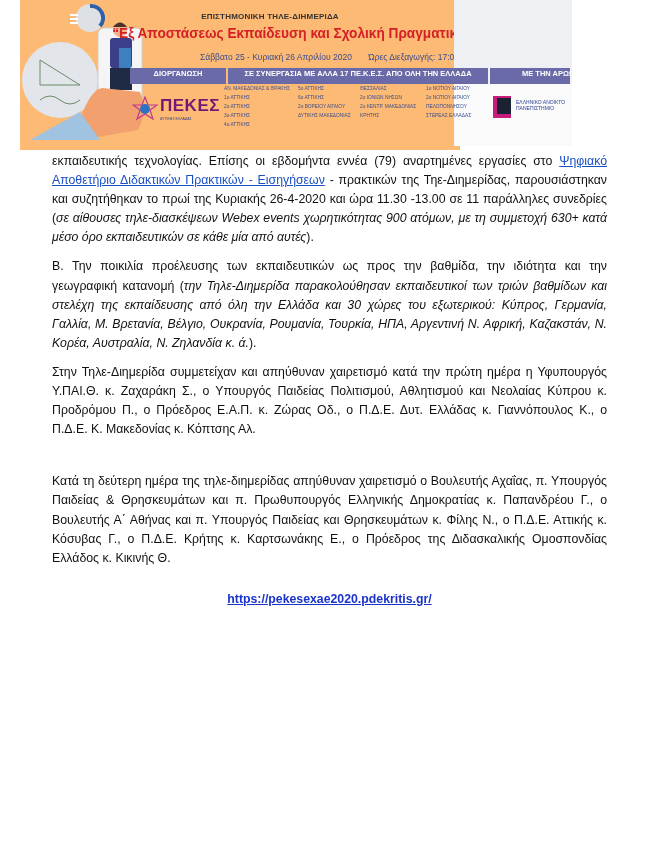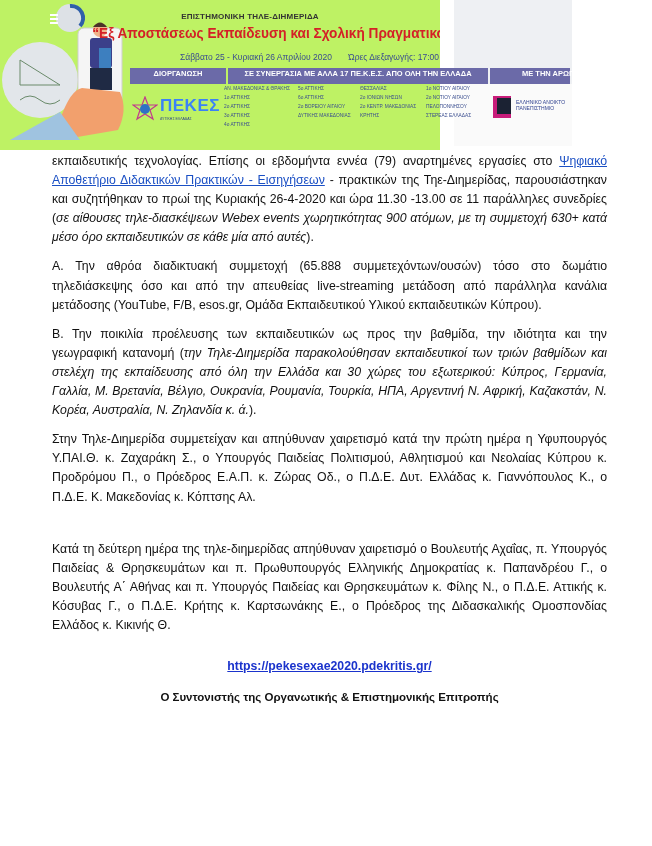--- a/index.html
+++ b/index.html
@@ -1,32 +1,32 @@
 <!DOCTYPE html>
 <html><head>
 <meta charset="utf-8">
 <style>
   * { box-sizing: border-box; margin: 0; padding: 0; }
   html, body { width: 652px; height: 846px; background: #ffffff; overflow: hidden; }
   body { font-family: "Liberation Sans", sans-serif; color: #111; position: relative; }
 
   
-  .banner { position: absolute; left: 0; top: 0; width: 440px; height: 150px; background: #bef264; overflow: hidden; }
+  .banner { position: absolute; left: 20px; top: 0; width: 440px; height: 150px; background: #fdba74; overflow: hidden; }
   .illus { position: absolute; left: 0; top: 0; width: 130px; height: 140px; }
   .banner-sub { position: absolute; left: 0; width: 440px; top: 12px; text-align: center; padding-left: 60px; font-size: 8px; font-weight: bold; color: #333; letter-spacing: 0.2px; }
   .banner-title { position: absolute; left: 0; width: 440px; top: 24px; text-align: center; padding-left: 70px; font-size: 15.5px; font-weight: bold; color: #d42027; font-family: "Liberation Sans", sans-serif; transform: scaleX(0.88); transform-origin: 58% 50%; white-space: nowrap; }
   .banner-date { position: absolute; left: 0; width: 440px; top: 52px; padding-left: 180px; font-size: 8.5px; color: #3a4d8f; white-space: nowrap; }
   .banner-date span { margin-right: 14px; }
   .bar { position: absolute; top: 68px; height: 16px; background: #6b6aa8; color: #fff; font-size: 7.5px; font-weight: bold; text-align: center; line-height: 12px; white-space: nowrap; }
   .bar.b1 { left: 130px; width: 96px; }
   .bar.b2 { left: 228px; width: 260px; }
   .bar.b3 { left: 490px; width: 80px; padding-left: 32px; }
   .partners { position: absolute; top: 84px; left: 224px; width: 262px; height: 58px; display: grid; grid-template-columns: 74px 62px 66px 60px; font-size: 4.8px; color: #3a4d8f; line-height: 9px; white-space: nowrap; overflow: hidden; }
   .pekes { position: absolute; left: 132px; top: 92px; width: 90px; height: 36px; }
-  .pekes-text { position: absolute; left: 28px; top: 4px; font-size: 17px; font-weight: bold; color: #3b82f6; letter-spacing: 0.5px; }
+  .pekes-text { position: absolute; left: 28px; top: 4px; font-size: 17px; font-weight: bold; color: #701a75; letter-spacing: 0.5px; }
   .pekes-sub { position: absolute; left: 28px; top: 25px; font-size: 3.5px; color: #2d3f8f; }
   .eap { position: absolute; left: 492px; top: 94px; width: 78px; height: 30px; }
   .eap-text { position: absolute; left: 24px; top: 5px; font-size: 5px; color: #2d3f8f; line-height: 6px; }
   .banner-bg2 { position: absolute; left: 454px; top: 0; width: 118px; height: 84px; background: #eef0f3; }
   .banner-bg3 { position: absolute; left: 454px; top: 84px; width: 118px; height: 62px; background: #fafafa; }
 
   
   .content { position: absolute; left: 52px; top: 152px; width: 555px; font-size: 12.3px; line-height: 19.1px; color: #111; }
   .p { text-align: justify; margin-bottom: 10px; }
   .p.last-left { text-align: left; }
@@ -114,26 +114,24 @@
     <rect x="1" y="2" width="18" height="22" fill="#c81c7a"></rect>
     <rect x="5" y="4" width="14" height="16" fill="#1b2233"></rect>
   </svg>
   <div class="eap-text">ΕΛΛΗΝΙΚΟ ΑΝΟΙΚΤΟ ΠΑΝΕΠΙΣΤΗΜΙΟ</div>
 </div>
 
 <div class="content">
   <p class="p"><span>εκπαιδευτικής τεχνολογίας. Επίσης οι εβδομήντα εννέα </span><span class="b">(79) αναρτημένες εργασίες</span><span> στο </span><a class="link">Ψηφιακό Αποθετήριο Διδακτικών Πρακτικών - Εισηγήσεων</a><span> - πρακτικών της Τηε-Διημερίδας, παρουσιάστηκαν και συζητήθηκαν το πρωί της Κυριακής 26-4-2020 και ώρα 11.30 -13.00 σε 11 παράλληλες συνεδρίες (</span><span class="i">σε αίθουσες τηλε-διασκέψεων Webex events χωρητικότητας 900 ατόμων, με τη συμμετοχή 630+ κατά μέσο όρο εκπαιδευτικών σε κάθε μία από αυτές</span><span>).</span></p>
 
 
-  <p class="p">Α. Την αθρόα διαδικτυακή συμμετοχή (65.888 συμμετεχόντων/ουσών) τόσο  στο δωμάτιο τηλεδιάσκεψης όσο και από την απευθείας live-streaming μετάδοση από παράλληλα κανάλια μετάδοσης (YouTube, F/B, esos.gr, Ομάδα Εκπαιδευτικού Υλικού εκπαιδευτικών Κύπρου).</p>
 
   <p class="p"><span>Β. Την ποικιλία προέλευσης των εκπαιδευτικών ως προς την βαθμίδα, την ιδιότητα και την γεωγραφική κατανομή (</span><span class="i">την Τηλε-Διημερίδα παρακολούθησαν εκπαιδευτικοί των τριών βαθμίδων και στελέχη της εκπαίδευσης από όλη την Ελλάδα και 30 χώρες του εξωτερικού: Κύπρος, Γερμανία, Γαλλία, Μ. Βρετανία, Βέλγιο, Ουκρανία, Ρουμανία, Τουρκία, ΗΠΑ, Αργεντινή Ν. Αφρική, Καζακστάν, Ν. Κορέα, Αυστραλία, Ν. Ζηλανδία κ. ά.</span><span>).</span></p>
 
   <p class="p" style="margin-bottom:33px;">Στην Τηλε-Διημερίδα συμμετείχαν και  απηύθυναν χαιρετισμό κατά την πρώτη ημέρα η Υφυπουργός Υ.ΠΑΙ.Θ. κ. Ζαχαράκη Σ., ο Υπουργός Παιδείας Πολιτισμού, Αθλητισμού και Νεολαίας Κύπρου κ. Προδρόμου Π., ο Πρόεδρος Ε.Α.Π. κ. Ζώρας Οδ., ο Π.Δ.Ε. Δυτ. Ελλάδας κ. Γιαννόπουλος Κ., ο Π.Δ.Ε. Κ.  Μακεδονίας κ. Κόπτσης Αλ.</p>
 
   <p class="p" style="margin-bottom:22px;">Κατά τη δεύτερη ημέρα της τηλε-διημερίδας απηύθυναν χαιρετισμό ο  Βουλευτής Αχαΐας, π. Υπουργός Παιδείας &amp; Θρησκευμάτων και π. Πρωθυπουργός Ελληνικής Δημοκρατίας κ. Παπανδρέου Γ., ο Βουλευτής Α΄ Αθήνας και π. Υπουργός Παιδείας και Θρησκευμάτων κ. Φίλης Ν., ο Π.Δ.Ε. Αττικής κ. Κόσυβας Γ., ο Π.Δ.Ε. Κρήτης κ. Καρτσωνάκης Ε., ο Πρόεδρος της Διδασκαλικής Ομοσπονδίας Ελλάδος κ. Κικινής Θ.</p>
 
 
   <a class="url-link">https://pekesexae2020.pdekritis.gr/</a>
 
-  <div class="coord-title">Ο Συντονιστής της Οργανωτικής &amp; Επιστημονικής Επιτροπής</div>
 
 </div>
 
 </body></html>

